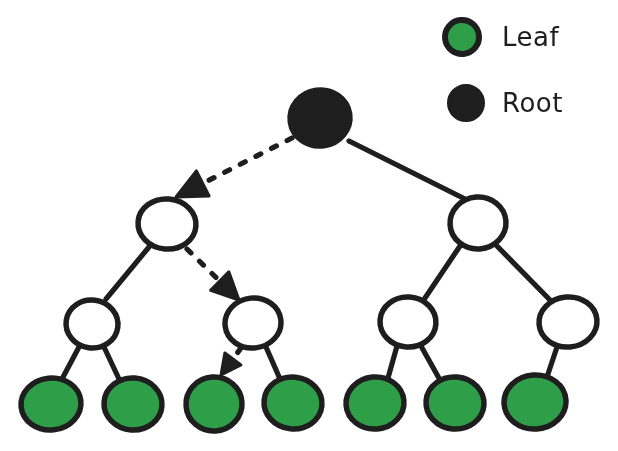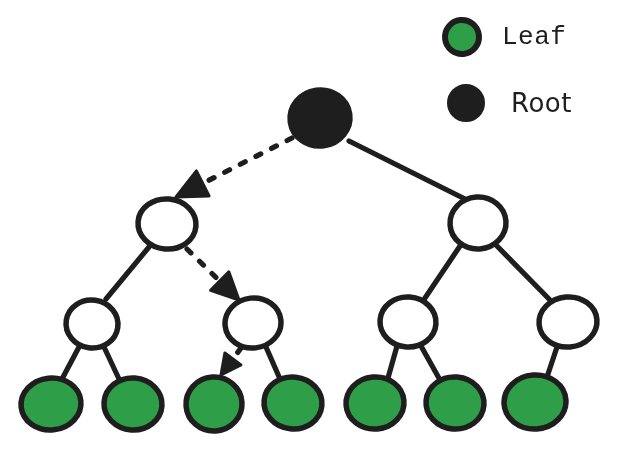--- a/index.html
+++ b/index.html
@@ -28,22 +28,22 @@
     top: 0;
     width: 618px;
     height: 130px;
     pointer-events: none;
   }
   .legend-item {
     position: absolute;
     display: flex;
     align-items: center;
   }
-  .legend-item.leaf { left: 442px; top: 17px; gap: 20px; font-family: Liberation Mono, monospace; }
-  .legend-item.root { left: 447px; top: 83px; gap: 26px; }
+  .legend-item.leaf { left: 442px; top: 17px; gap: 20px; }
+  .legend-item.root { left: 447px; top: 83px; gap: 17px; }
   .swatch {
     display: inline-block;
     border-radius: 50%;
     box-sizing: border-box;
   }
   .swatch.leaf { width: 40px; height: 40px; border-width: 6px; border-style: solid; transform: rotate(-6deg); }
   .swatch.root { width: 38px; height: 38px; border-width: 5px; border-style: solid; }
   .legend-label {
     font-size: 26px;
     font-weight: 500;

